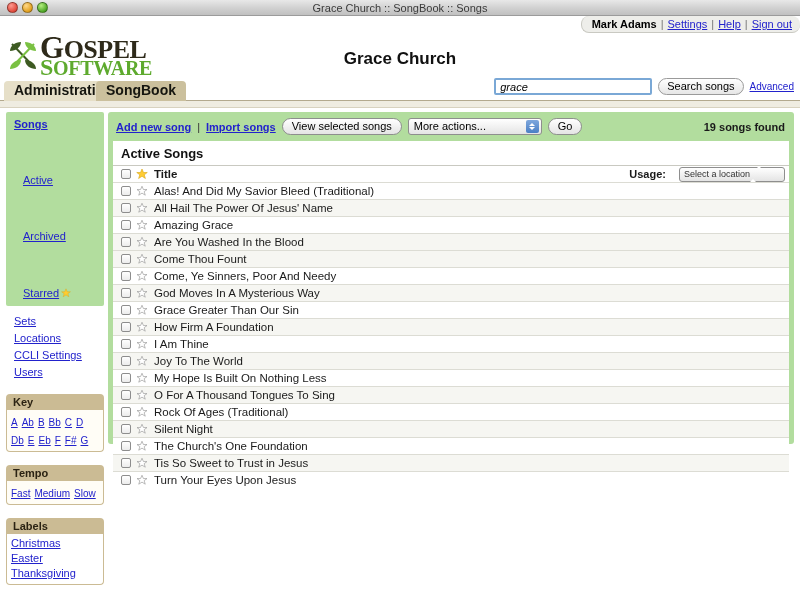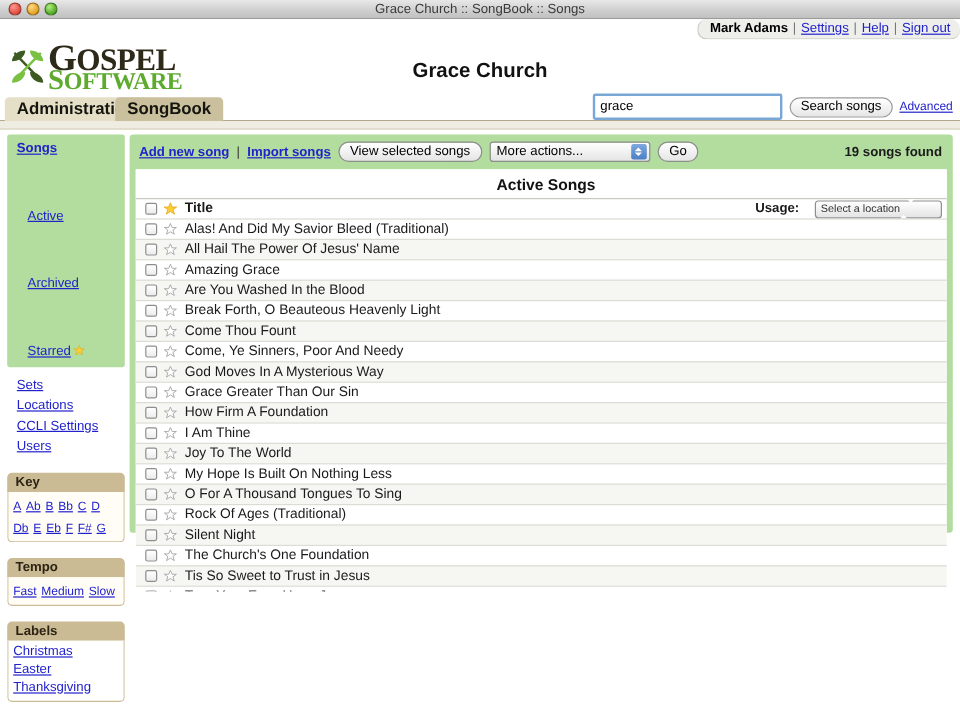--- a/index.html
+++ b/index.html
@@ -93,25 +93,26 @@
     position: absolute; left: 0; top: 85px; width: 800px; height: 7px;
     background: #efece1; border-bottom: 1px solid #d8d2bf;
   }
 
   
   #search-area {
     position: absolute; right: 6px; top: 62px;
     display: flex; align-items: center; gap: 6px;
   }
   #search-input {
-    width: 158px; height: 22px;
+    width: 158px; height: 17px;
     border: 2px solid #7aa8d6; border-radius: 2px;
     background: #fff; font-size: 11px; color: #000;
     padding: 0 4px; outline: none;
     font-family: "Liberation Sans", sans-serif;
+    font-style: italic;
   }
   #search-button {
     height: 17px; padding: 0 8px;
     border: 1px solid #9a9a9a; border-radius: 9px;
     background: linear-gradient(to bottom,#ffffff,#e6e6e6);
     font-size: 11px; color: #000; line-height: 15px;
     font-family: "Liberation Sans", sans-serif;
   }
   #advanced-link { font-size: 10px; color: #2222cc; text-decoration: underline; }
 
@@ -204,21 +205,21 @@
     position: absolute; right: 4px;
     font-size: 11px; font-weight: bold; color: #1a1a1a;
   }
 
   #list-card {
     margin-top: 5px; background: #ffffff;
     height: 352px; overflow: hidden;
   }
   #list-title {
     font-size: 13px; font-weight: bold; color: #111;
-    padding: 5px 0 4px 8px; background: #ffffff; text-align: center;
+    padding: 5px 0 4px 8px; background: #ffffff;
   }
   .row {
     display: flex; align-items: center; height: 17px;
     border-top: 1px solid #dcdcd4; padding-left: 8px;
     font-size: 11.5px; color: #1a1a1a; position: relative;
   }
   .row.header-row { font-weight: bold; border-top: 1px solid #c9c9c1; }
   .row.alt { background: #f6f6f2; }
   .cb {
     width: 10px; height: 10px; flex: 0 0 10px;
@@ -392,27 +393,20 @@
             </svg>
             <span>Amazing Grace</span>
           </div>
           <div class="row alt">
             <span class="cb"></span>
             <svg class="star" viewBox="0 0 24 24">
               <path d="M12 2.5 L14.9 9.1 L22 9.1 L16.3 13.4 L18.5 20.4 L12 16.2 L5.5 20.4 L7.7 13.4 L2 9.1 L9.1 9.1 Z" fill="#ffffff" stroke="#9e9e9e" stroke-width="1.4"></path>
             </svg>
             <span>Are You Washed In the Blood</span>
           </div>
-          <div class="row">
-            <span class="cb"></span>
-            <svg class="star" viewBox="0 0 24 24">
-              <path d="M12 2.5 L14.9 9.1 L22 9.1 L16.3 13.4 L18.5 20.4 L12 16.2 L5.5 20.4 L7.7 13.4 L2 9.1 L9.1 9.1 Z" fill="#ffffff" stroke="#9e9e9e" stroke-width="1.4"></path>
-            </svg>
-            <span>Break Forth, O Beauteous Heavenly Light</span>
-          </div>
           <div class="row alt">
             <span class="cb"></span>
             <svg class="star" viewBox="0 0 24 24">
               <path d="M12 2.5 L14.9 9.1 L22 9.1 L16.3 13.4 L18.5 20.4 L12 16.2 L5.5 20.4 L7.7 13.4 L2 9.1 L9.1 9.1 Z" fill="#ffffff" stroke="#9e9e9e" stroke-width="1.4"></path>
             </svg>
             <span>Come Thou Fount</span>
           </div>
           <div class="row">
             <span class="cb"></span>
             <svg class="star" viewBox="0 0 24 24">

